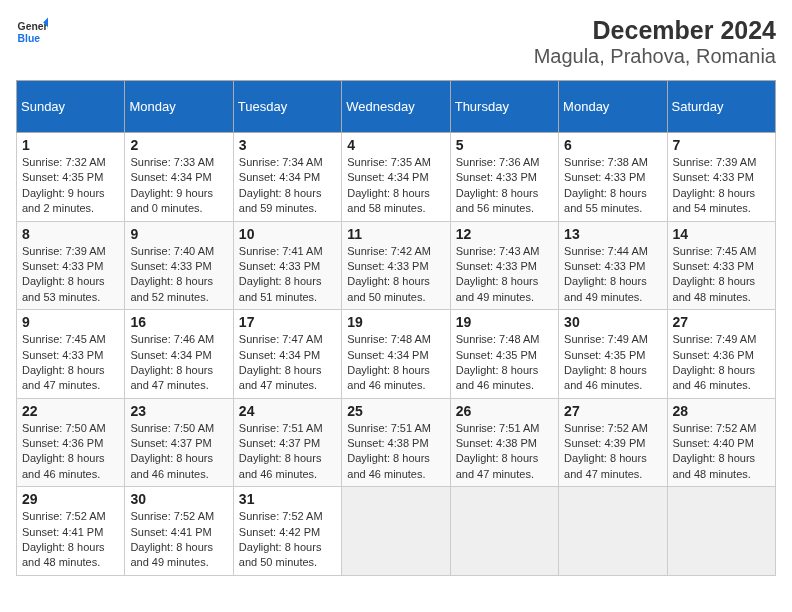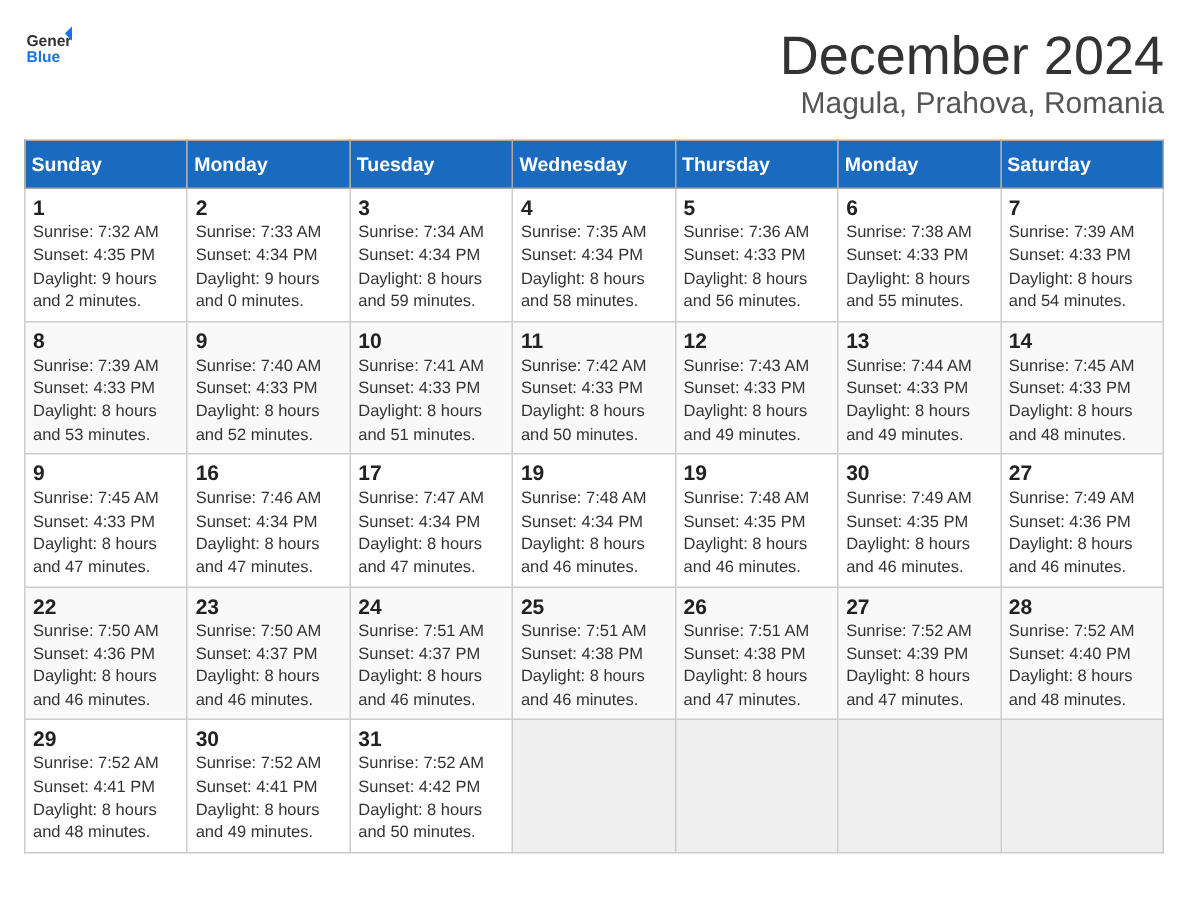--- a/index.html
+++ b/index.html
@@ -20,40 +20,40 @@
       display: flex;
       align-items: center;
       gap: 4px;
     }
     .logo-icon {
       width: 32px;
       height: 32px;
     }
     .title-area { text-align: right; }
     .month-title {
-      font-size: 36px;
-      font-weight: normal;
+      font-size: 25px;
+      font-weight: bold;
       color: #333;
     }
     .location-title {
       font-size: 20px;
       color: #555;
     }
     table {
       width: 100%;
       border-collapse: collapse;
       font-size: 11px;
     }
     th {
       background-color: #1a6bbf;
       color: #fff;
-      padding: 8px 4px;
+      padding: 18px 4px;
       text-align: left;
       font-size: 13px;
-      font-weight: bold;
+      font-weight: normal;
       border: 1px solid #aaa;
     }
     td {
       border: 1px solid #ccc;
       padding: 4px 5px;
       vertical-align: top;
       height: 80px;
       width: calc(100% / 7);
     }
     td.empty { background: #f5f5f5; }

